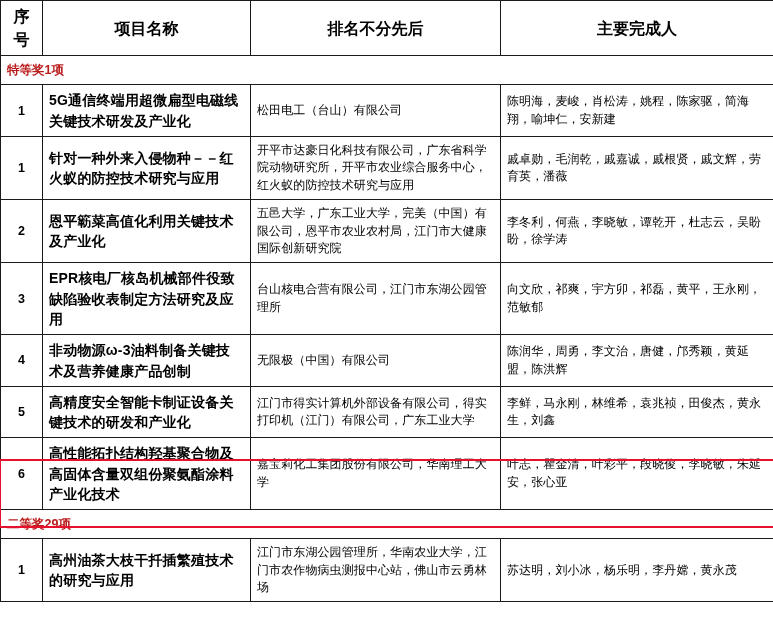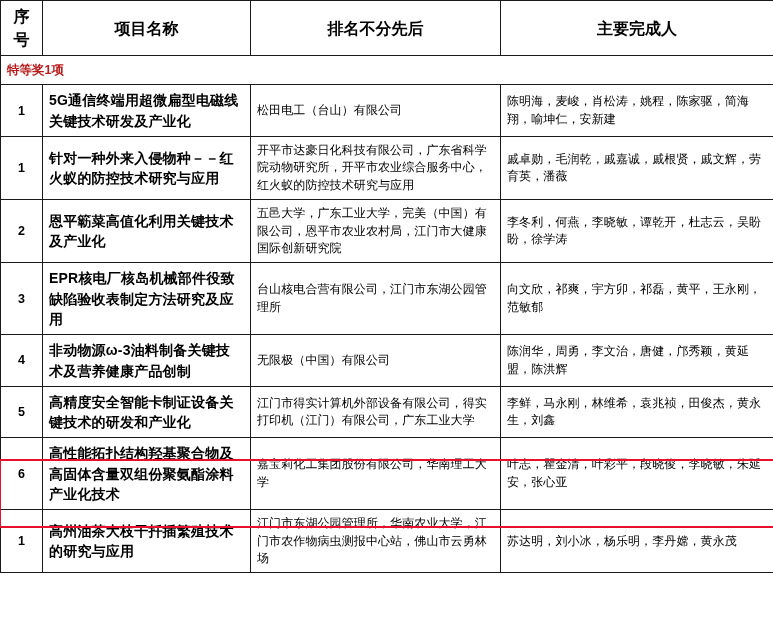--- a/index.html
+++ b/index.html
@@ -149,20 +149,23 @@
         <td class="unit">江门市得实计算机外部设备有限公司，得实打印机（江门）有限公司，广东工业大学</td>
         <td class="person">李鲜，马永刚，林维希，袁兆祯，田俊杰，黄永生，刘鑫</td>
       </tr>
       <tr class="highlight" id="highlighted-row">
         <td class="num">6</td>
         <td class="name">高性能拓扑结构羟基聚合物及高固体含量双组份聚氨酯涂料产业化技术</td>
         <td class="unit">嘉宝莉化工集团股份有限公司，华南理工大学</td>
         <td class="person">叶志，瞿金清，叶彩平，段晓俊，李晓敏，朱延安，张心亚</td>
       </tr>
 
+      <tr class="section">
+        <td colspan="4">二等奖29项</td>
+      </tr>
       <tr>
         <td class="num">1</td>
         <td class="name">高州油茶大枝干扦插繁殖技术的研究与应用</td>
         <td class="unit">江门市东湖公园管理所，华南农业大学，江门市农作物病虫测报中心站，佛山市云勇林场</td>
         <td class="person">苏达明，刘小冰，杨乐明，李丹嫦，黄永茂</td>
       </tr>
 
     </tbody>
   </table>
 

